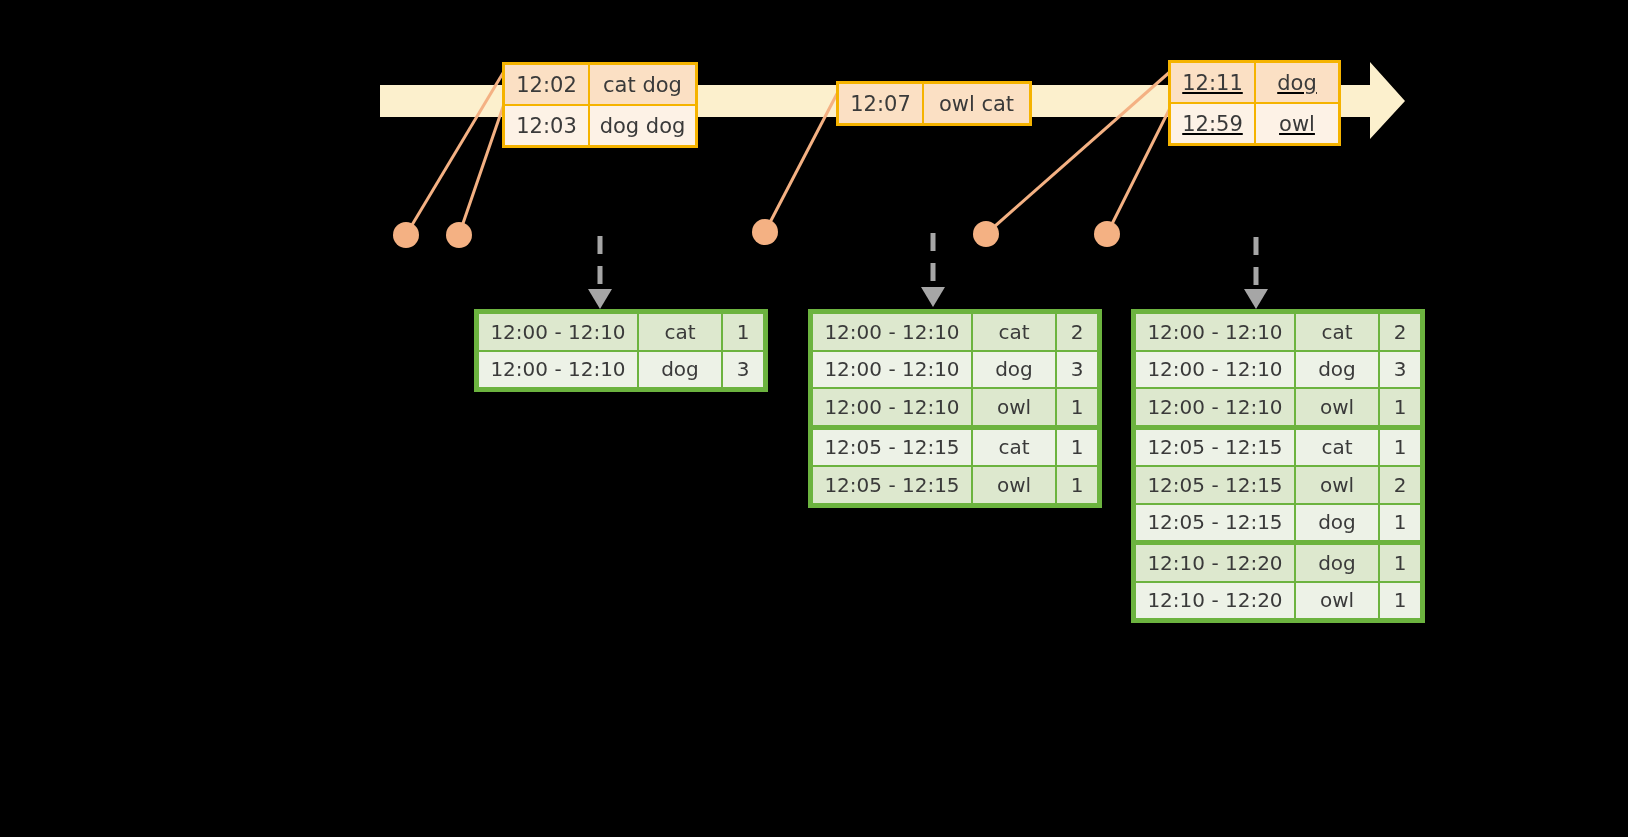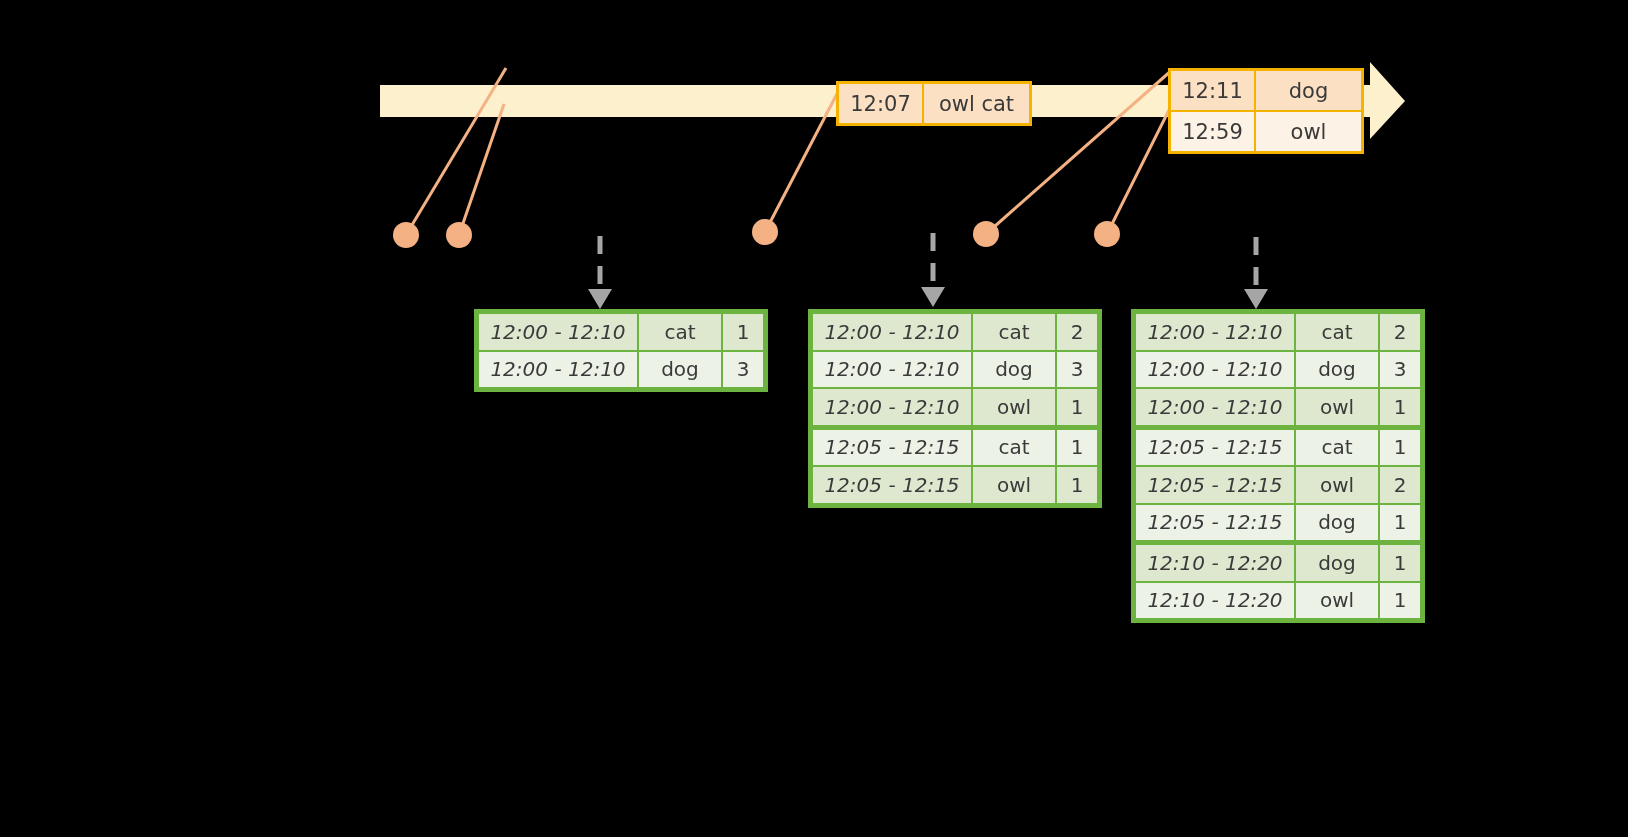--- a/index.html
+++ b/index.html
@@ -77,21 +77,21 @@
     align-items: center;
     justify-content: center;
     font-size: 20px;
     color: #3a3a3a;
     box-sizing: border-box;
     border: 1px solid #6CB33F;
   }
   .res-row.shade-a .rcell { background: #DDE8CE; }
   .res-row.shade-b .rcell { background: #EDF2E7; }
   .res-row.groupsep { border-top: 3px solid #6CB33F; }
-  .rcell.range { width: 160px; font-style: italic; }
+  .rcell.range { width: 160px; }
   .rcell.word  { width: 84px; }
   .rcell.count { width: 42px; }
 </style>
 </head>
 <body>
 
 <div id="stage">
 
   <svg id="timeline-svg" viewBox="0 0 1628 837" xmlns="http://www.w3.org/2000/svg">
 
@@ -120,29 +120,39 @@
       <line x1="933" y1="233" x2="933" y2="288" stroke-dasharray="18 12"></line>
       <line x1="1256" y1="237" x2="1256" y2="290" stroke-dasharray="18 12"></line>
     </g>
     <g fill="#A6A6A6">
       <path d="M 588 289 L 612 289 L 600 309 Z"></path>
       <path d="M 921 287 L 945 287 L 933 307 Z"></path>
       <path d="M 1244 289 L 1268 289 L 1256 309 Z"></path>
     </g>
   </svg>
 
+  <div class="event-box" style="left:502px; top:62px; width:196px;">
+    <div class="event-row shade-a">
+      <div class="cell time">12:02</div>
+      <div class="cell words">cat dog</div>
+    </div>
+    <div class="event-row shade-b">
+      <div class="cell time">12:03</div>
+      <div class="cell words">dog dog</div>
+    </div>
+  </div>
 
   <div class="event-box" style="left:836px; top:81px; width:196px;">
     <div class="event-row shade-a">
       <div class="cell time">12:07</div>
       <div class="cell words">owl cat</div>
     </div>
   </div>
 
-  <div class="event-box" style="left:1168px; top:68px; width:196px;">
+  <div class="event-box" style="left:1168px; top:60px; width:173px;text-decoration:underline;">
     <div class="event-row shade-a">
       <div class="cell time">12:11</div>
       <div class="cell words">dog</div>
     </div>
     <div class="event-row shade-b">
       <div class="cell time">12:59</div>
       <div class="cell words">owl</div>
     </div>
   </div>
 

